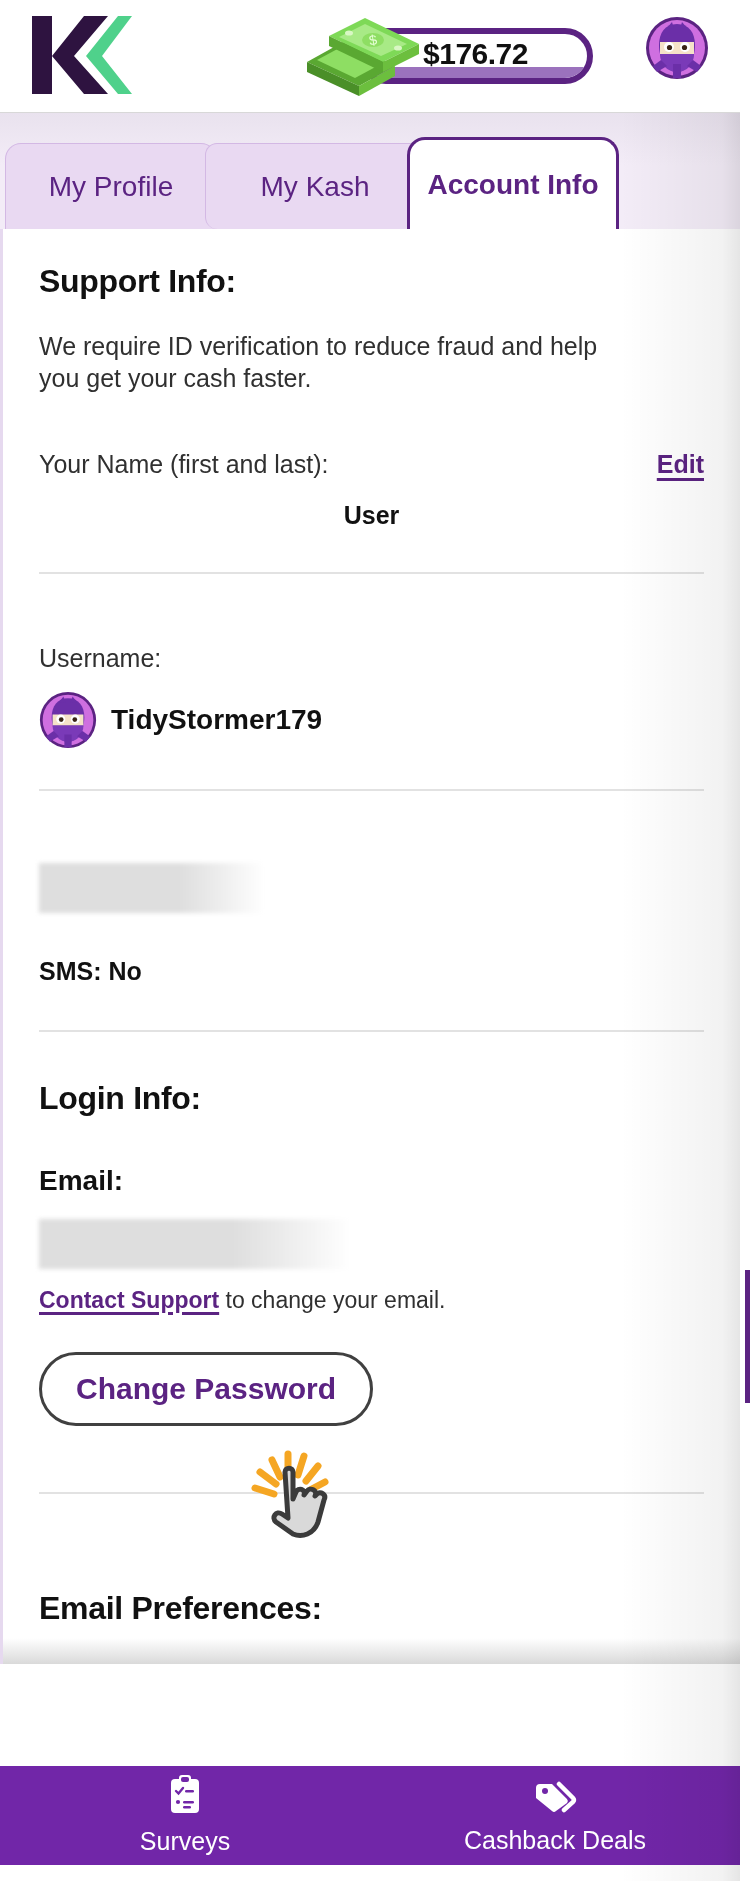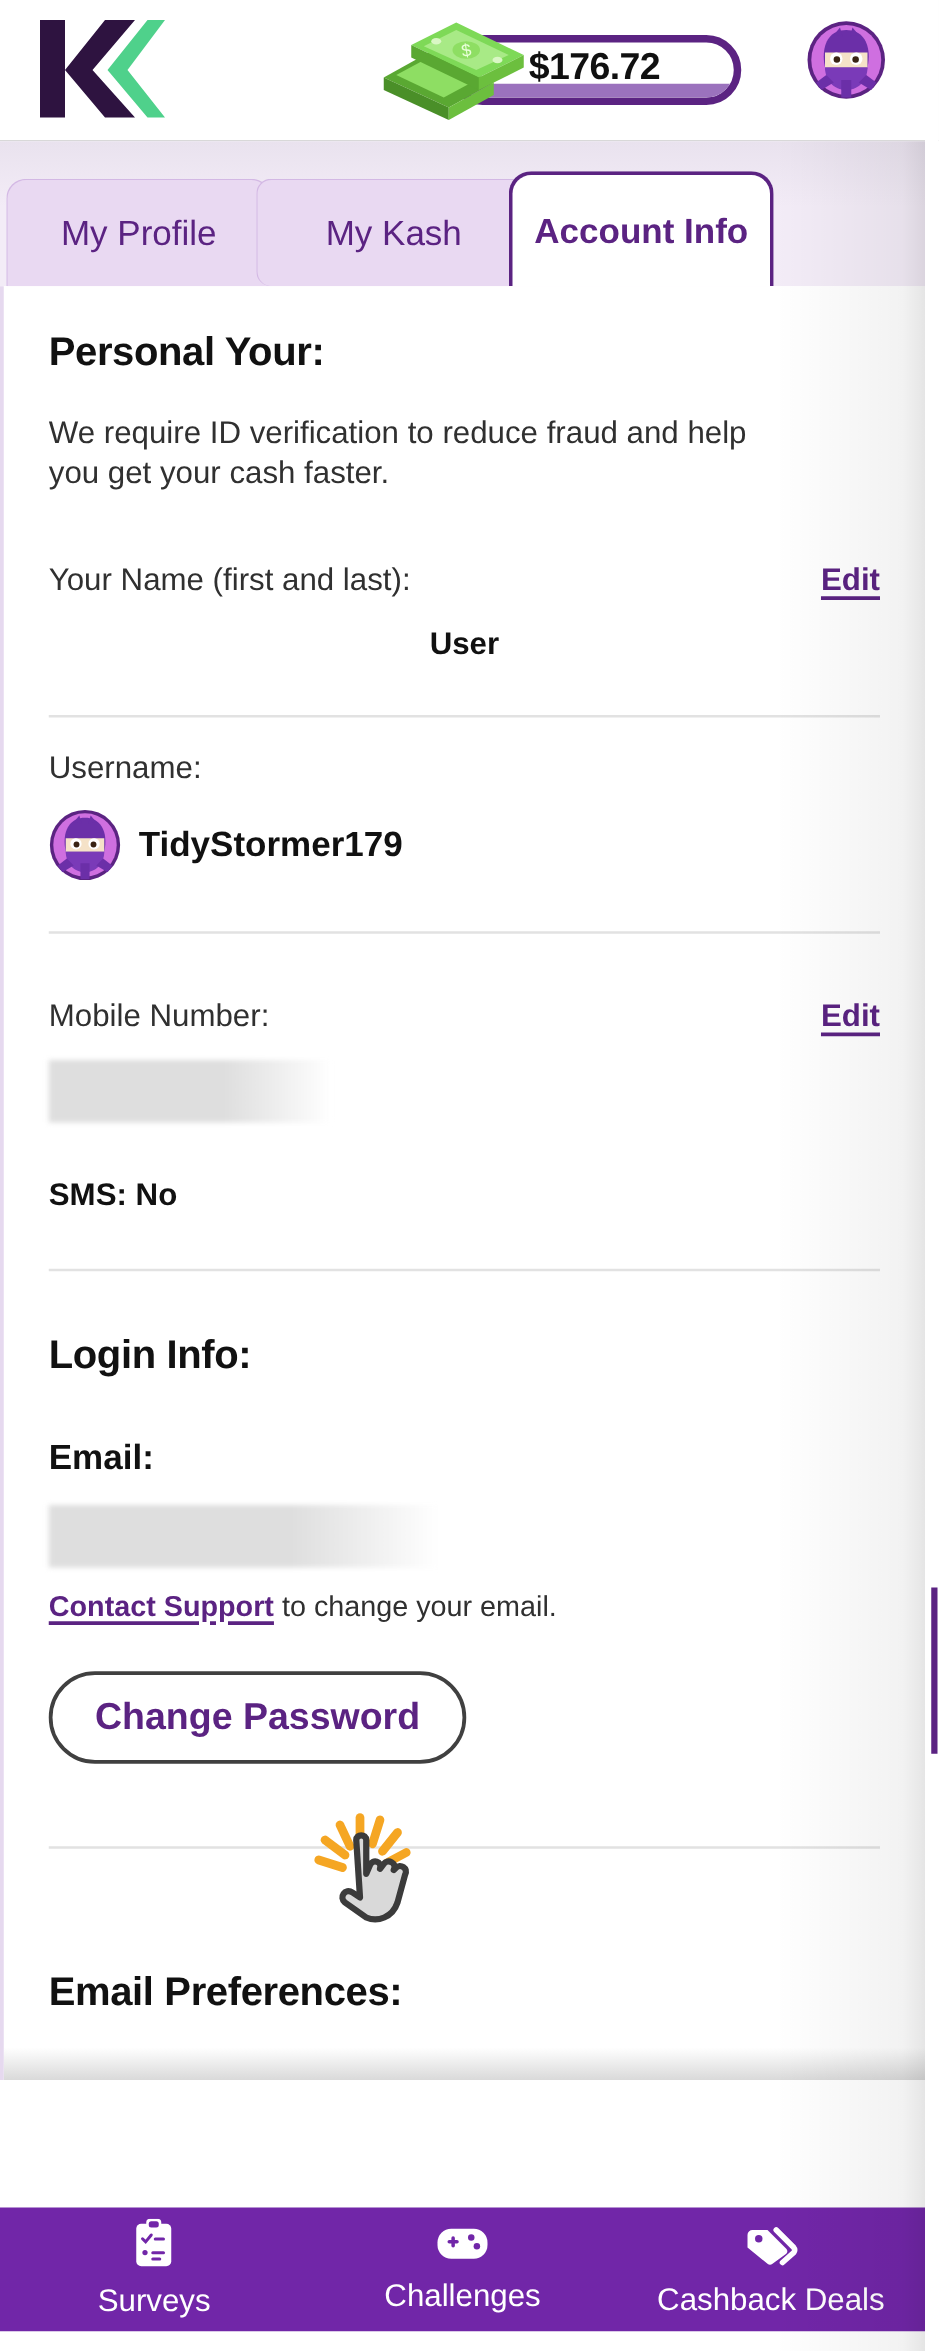--- a/index.html
+++ b/index.html
@@ -272,34 +272,34 @@
       <span>My Kash</span>
     </div>
     <div class="tab active">
       <span>Account Info</span>
     </div>
   </div>
 
   <div class="content">
 
     <div class="pad" style="padding-top:34px;">
-      <h2 class="section">Personal Your:</h2>
+      <h2 class="section">Support Info:</h2>
 
       <p class="blurb" style="margin-top:30px; max-width:578px;">We require ID verification to reduce fraud and help you get your cash faster.</p>
 
       <div class="row" style="margin-top:56px;">
         <span class="field-label">Your Name (first and last):</span>
         <span class="edit-link">Edit</span>
       </div>
       <div class="field-value" style="margin-top:22px;text-align:center;">User</div>
     </div>
 
     <div class="divider" style="margin-top:42px;"></div>
 
-    <div class="pad" style="padding-top:26px;">
+    <div class="pad" style="padding-top:54px;margin-top:16px;">
       <div class="field-label">Username:</div>
       <div class="username-row" style="margin-top:18px;">
         <span class="username-avatar">
           <svg width="58" height="58" viewBox="0 0 64 64">
             <circle cx="32" cy="32" r="31" fill="#5b2382"></circle>
             <circle cx="32" cy="32" r="28" fill="#cf6fe0"></circle>
             <path d="M32 8 C20 8 14 17 14 29 C14 44 22 56 32 56 C42 56 50 44 50 29 C50 17 44 8 32 8Z" fill="#6b2fa8"></path>
             <path d="M22 12 L27 6 L29 13 Z" fill="#6b2fa8"></path>
             <path d="M42 12 L37 6 L35 13 Z" fill="#6b2fa8"></path>
             <path d="M15 26 H49 V38 H15 Z" fill="#f5e2c8"></path>
@@ -313,24 +313,20 @@
             <path d="M28 48 H36 V62 H28 Z" fill="#6b2fa8"></path>
           </svg>
         </span>
         <span class="field-value" style="font-size:28px;">TidyStormer179</span>
       </div>
     </div>
 
     <div class="divider" style="margin-top:40px;"></div>
 
     <div class="pad" style="padding-top:52px;">
-      <div class="row">
-        <span class="field-label">Mobile Number:</span>
-        <span class="edit-link">Edit</span>
-      </div>
       <div class="redacted mobile" style="margin-top:20px;"></div>
       <div class="field-value" style="margin-top:44px;">SMS: No</div>
     </div>
 
     <div class="divider" style="margin-top:44px;"></div>
 
     <div class="pad" style="padding-top:48px;">
       <h2 class="section">Login Info:</h2>
 
       <div class="field-value" style="margin-top:48px; font-size:28px;">Email:</div>
@@ -379,30 +375,20 @@
         <rect x="13" y="2" width="8" height="5" rx="2" fill="#7126a8"></rect>
         <path d="M8 16 L10.5 18.5 L15 13" stroke="#7126a8" stroke-width="2.4" fill="none" stroke-linecap="round"></path>
         <rect x="17" y="15" width="9" height="2.4" rx="1.2" fill="#7126a8"></rect>
         <circle cx="10" cy="27" r="2.1" fill="#7126a8"></circle>
         <rect x="15" y="26" width="11" height="2.4" rx="1.2" fill="#7126a8"></rect>
         <rect x="15" y="31" width="8" height="2.4" rx="1.2" fill="#7126a8"></rect>
       </svg>
       <span class="lbl">Surveys</span>
     </div>
 
-    <div class="navitem">
-      <svg width="44" height="32" viewBox="0 0 44 32">
-        <rect x="2" y="4" width="40" height="24" rx="11" fill="#ffffff"></rect>
-        <rect x="10" y="13" width="9" height="2.8" rx="1.4" fill="#7126a8"></rect>
-        <rect x="13.1" y="9.9" width="2.8" height="9" rx="1.4" fill="#7126a8"></rect>
-        <circle cx="29" cy="11" r="2.6" fill="#7126a8"></circle>
-        <circle cx="33.5" cy="18" r="2.6" fill="#7126a8"></circle>
-      </svg>
-      <span class="lbl">Challenges</span>
-    </div>
 
     <div class="navitem">
       <svg width="44" height="38" viewBox="0 0 44 38">
         <path d="M3 12 A4 4 0 0 1 7 8 L19 8 L34 23 A3 3 0 0 1 34 27 L23 35 A3 3 0 0 1 19 35 L3 22 Z" fill="#ffffff"></path>
         <circle cx="12" cy="15" r="3" fill="#7126a8"></circle>
         <path d="M26 8 L40 22 A3 3 0 0 1 40 26 L31 34" stroke="#ffffff" stroke-width="4.5" fill="none" stroke-linecap="round"></path>
       </svg>
       <span class="lbl">Cashback Deals</span>
     </div>
   </div>

